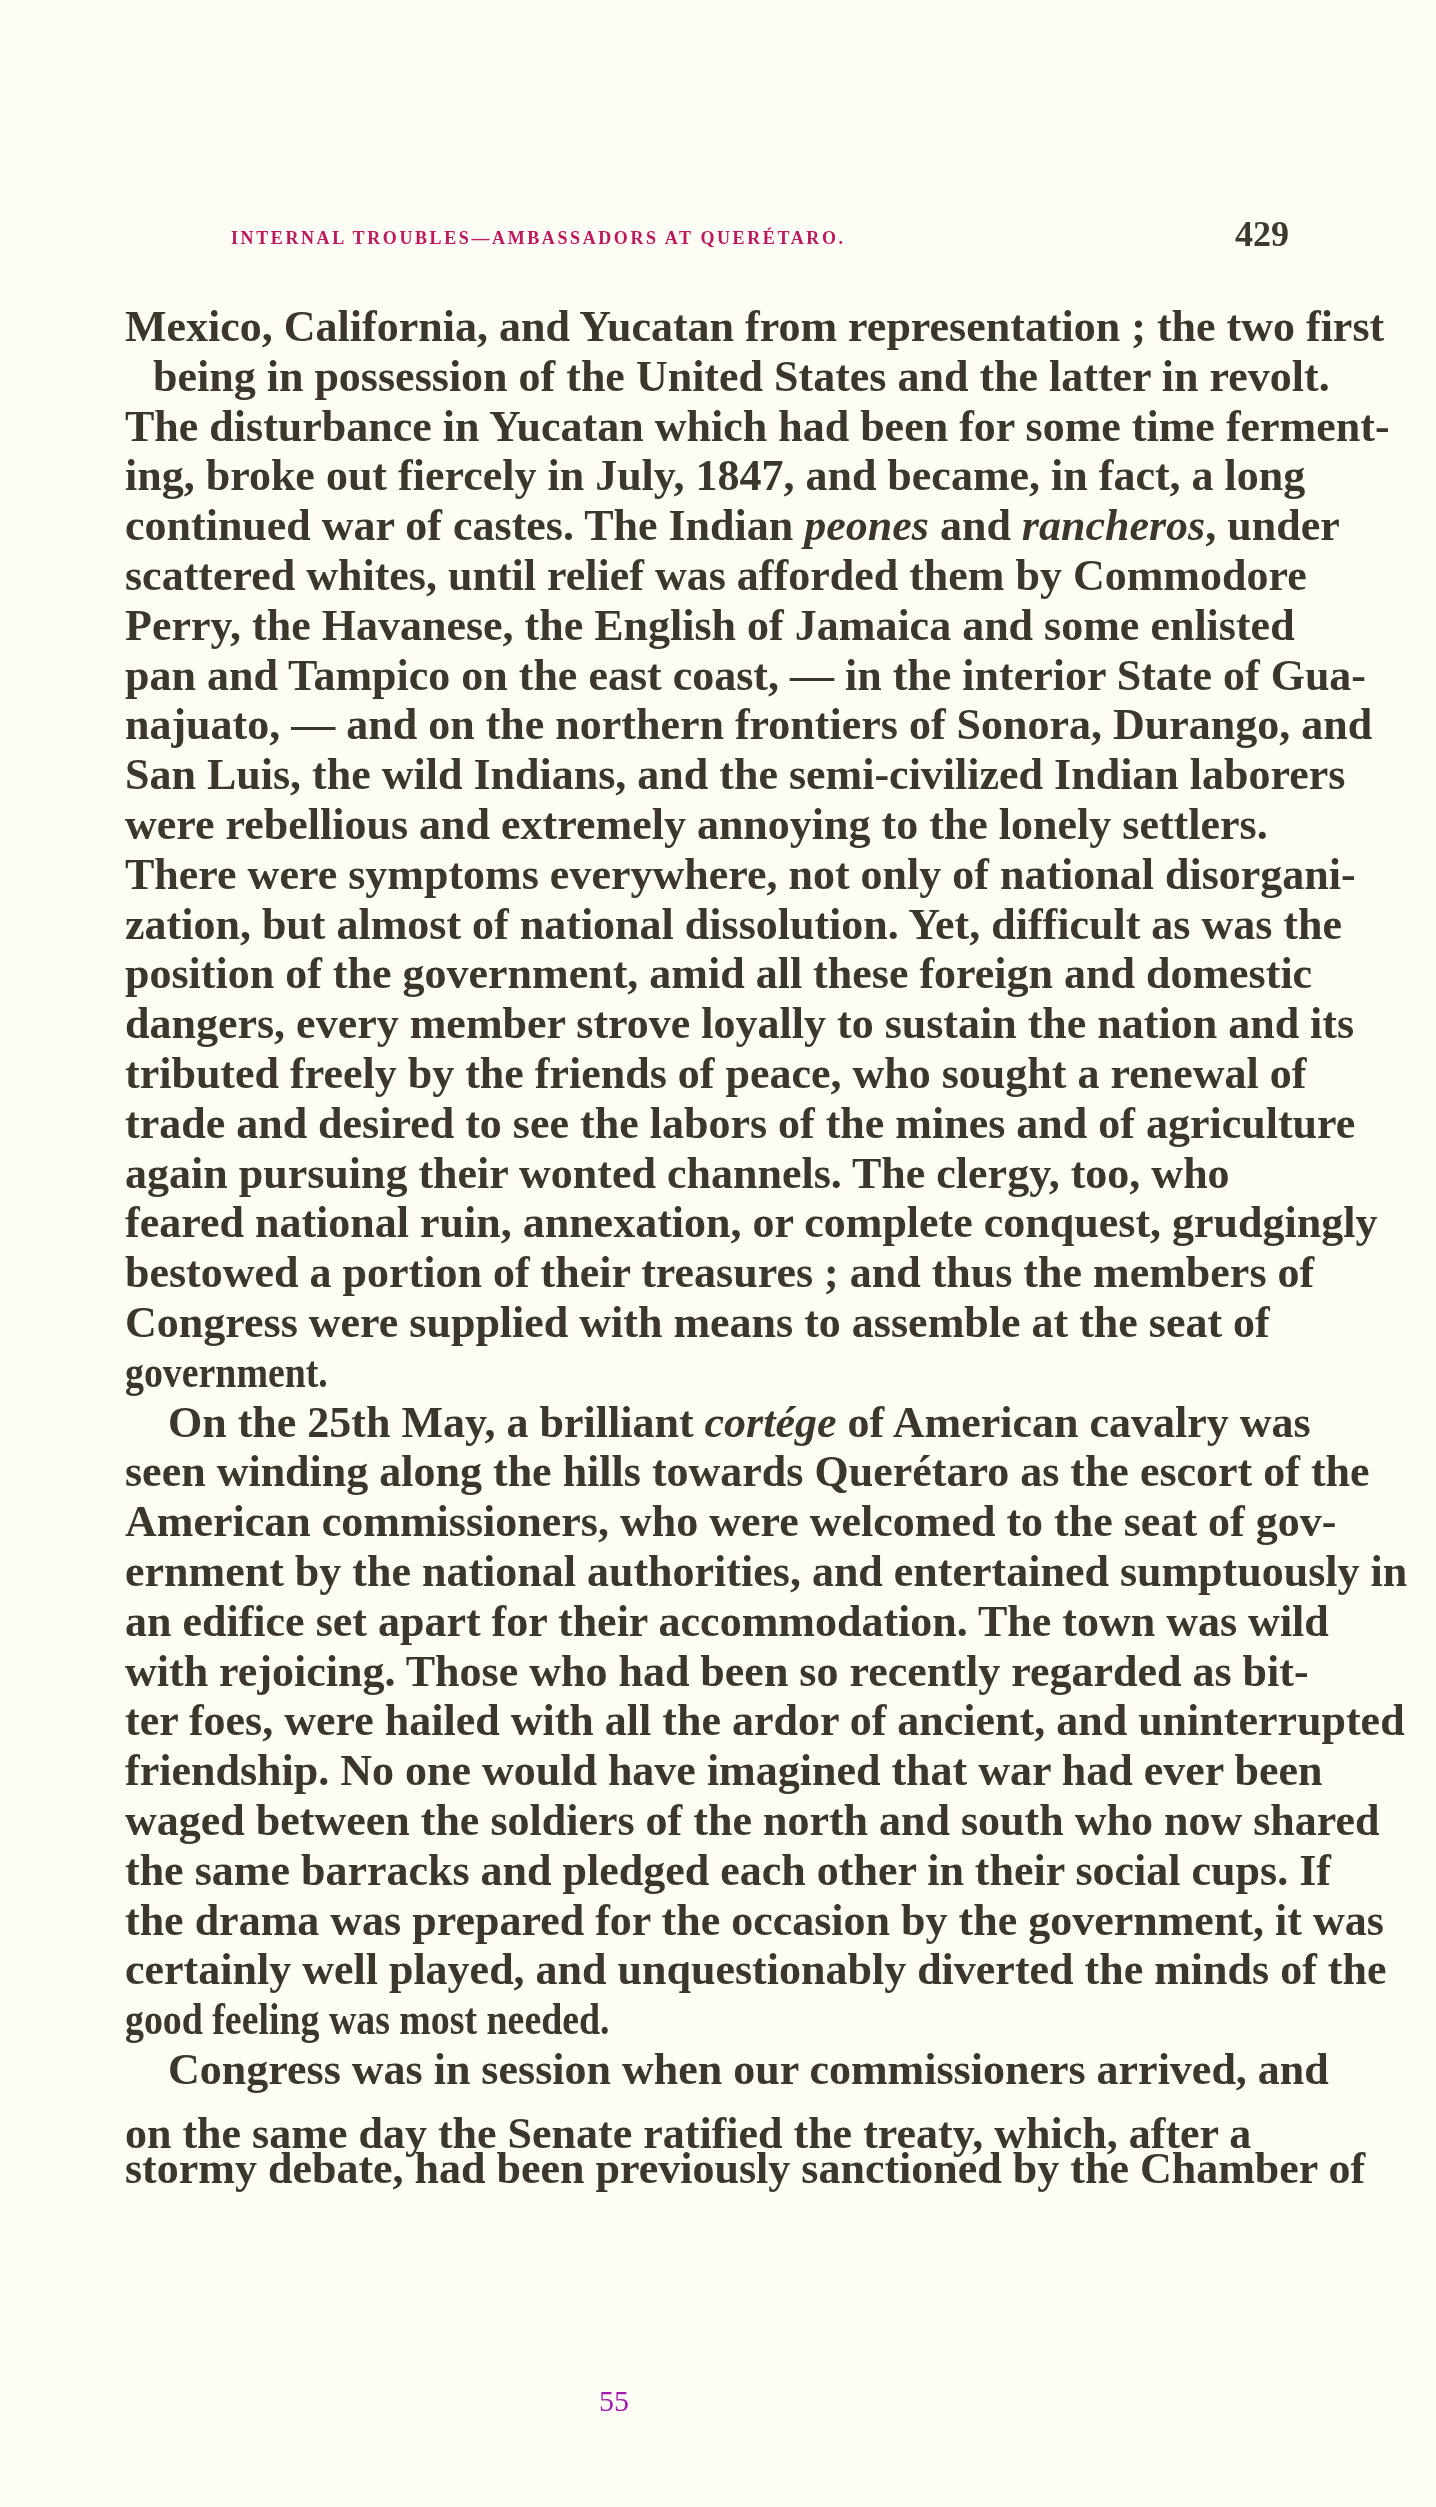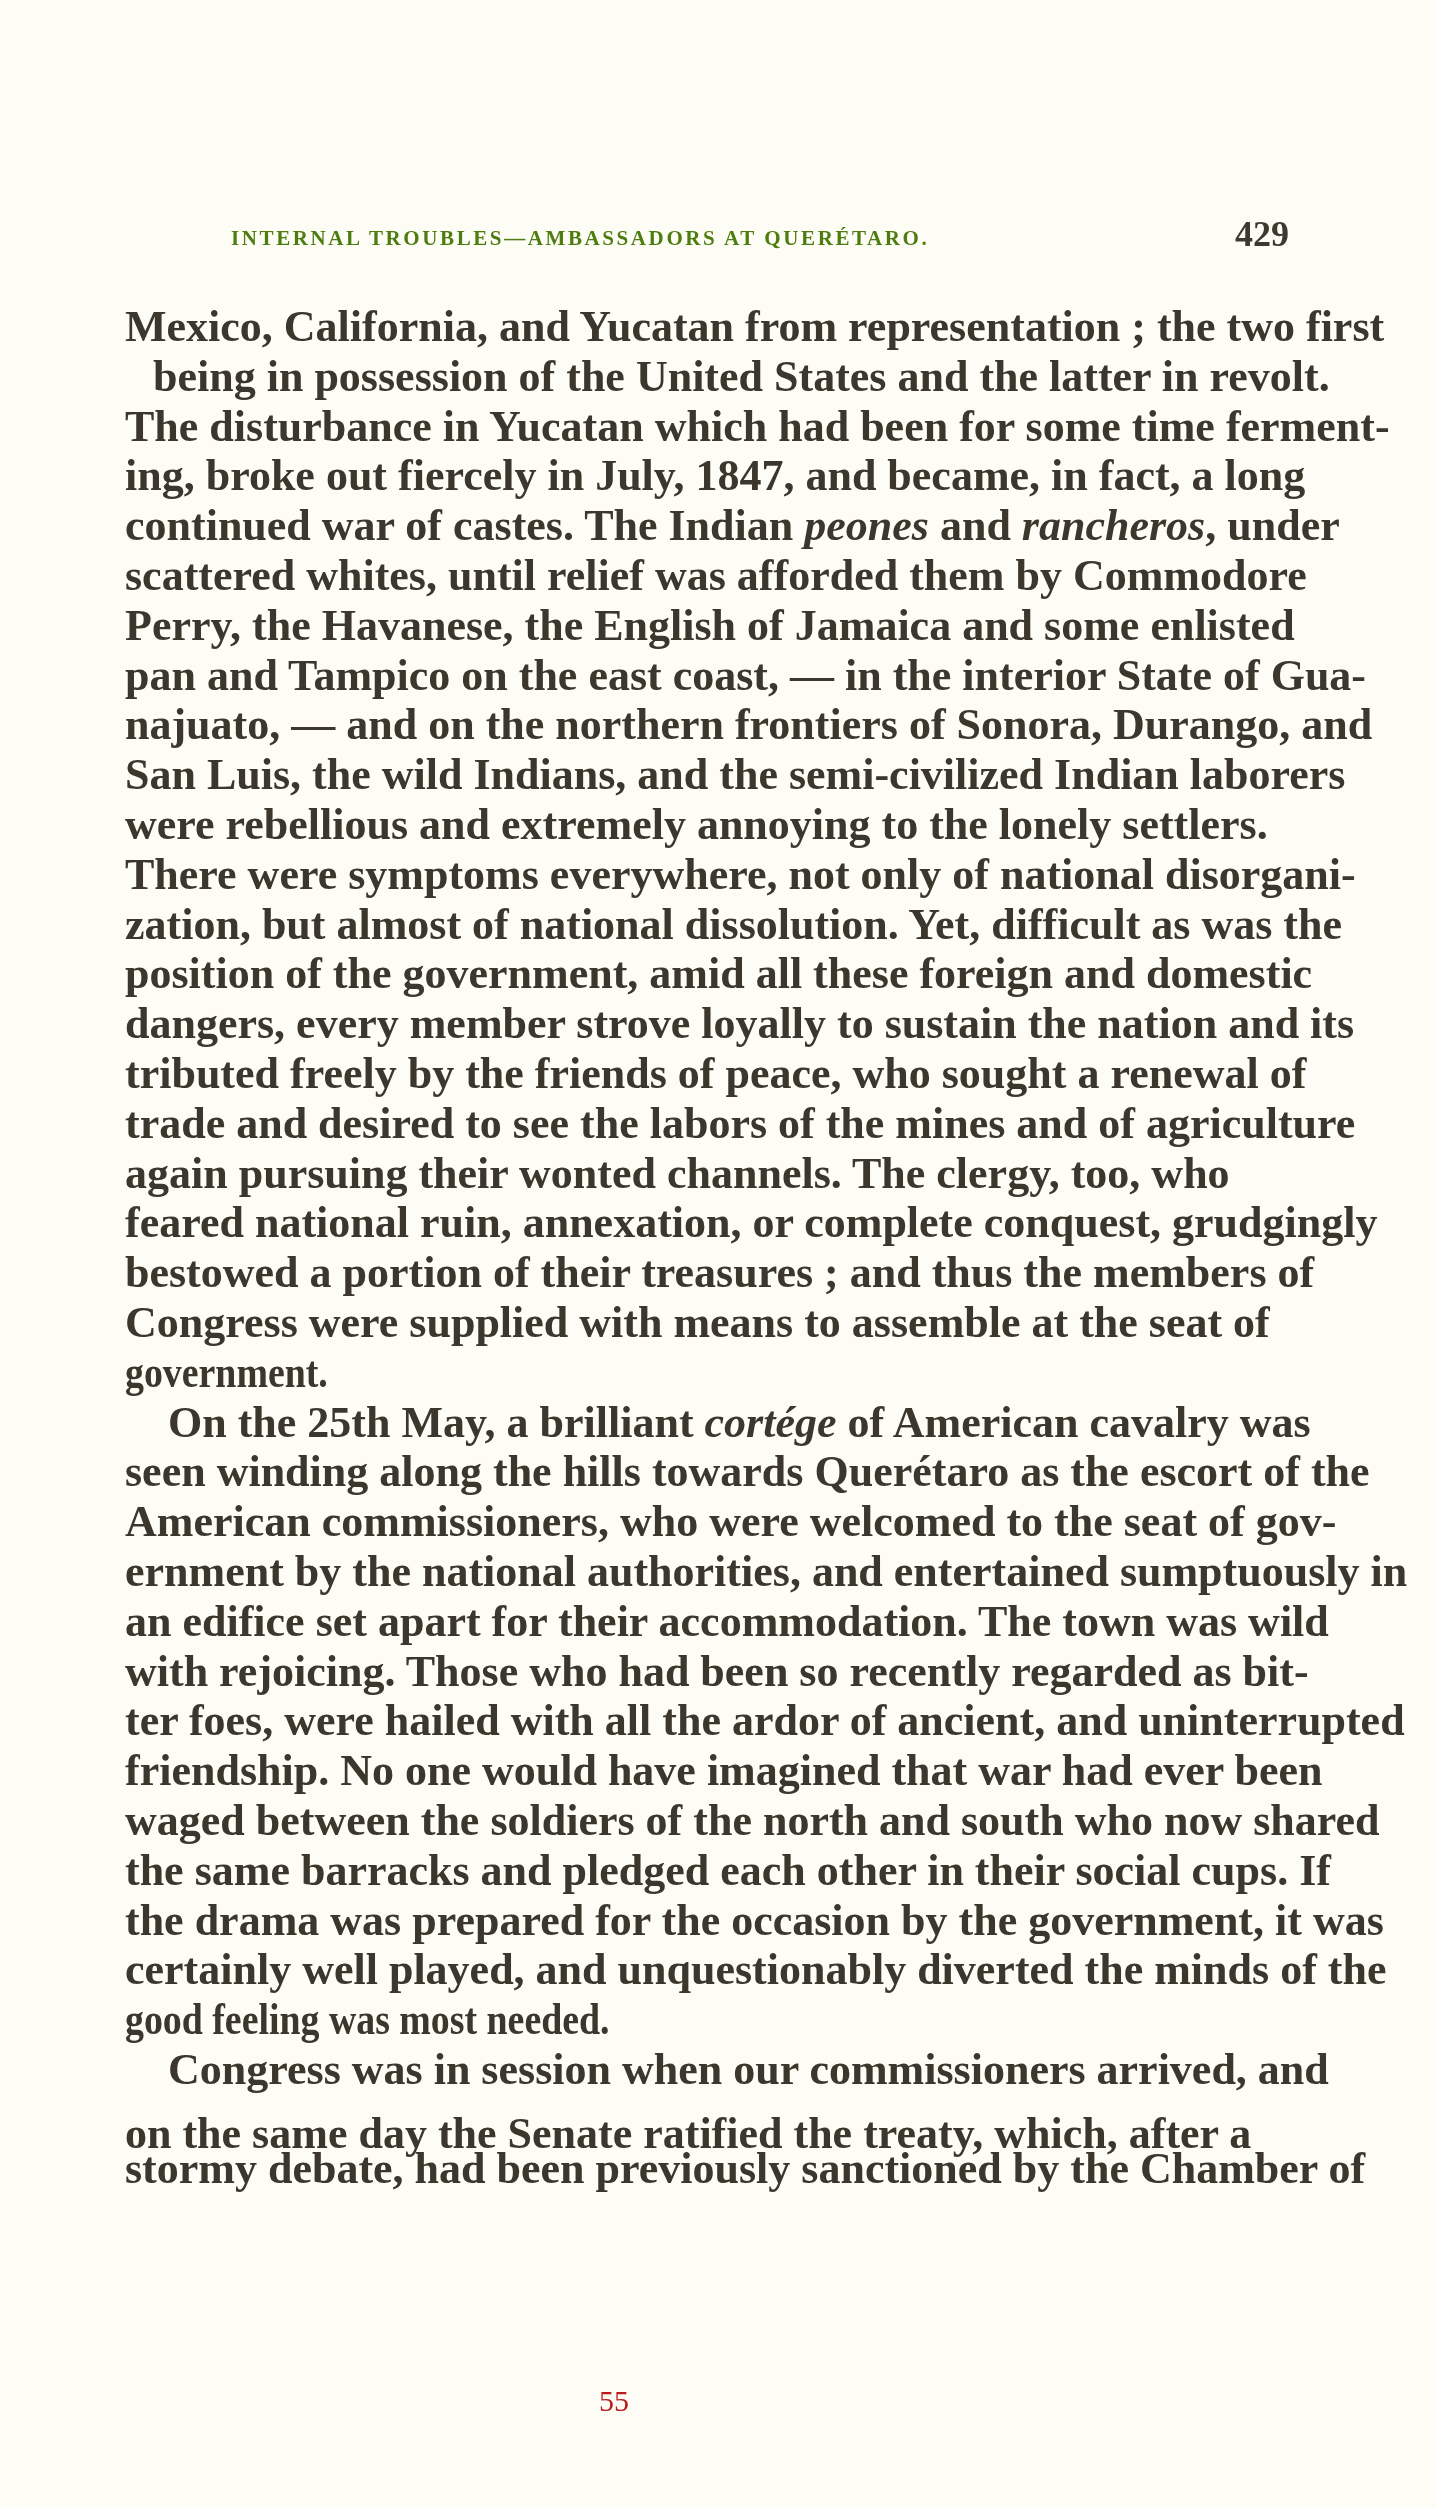--- a/index.html
+++ b/index.html
@@ -9,42 +9,42 @@
     font-family: "Liberation Serif", serif;
     color: #3b372c;
     position: relative;
   }
   .header {
     position: absolute; left: 231px; top: 220px; width: 1058px;
     height: 36px; line-height: 36px;
   }
   .running-title {
     position: absolute; left: 0; top: 0;
-    font-size: 21px; letter-spacing: 2.6px; font-weight: bold; color: #4d7c0f;
+    font-size: 18px; letter-spacing: 2.6px; font-weight: bold; color: #be185d;
   }
   .page-num {
     position: absolute; right: 0; top: -4px;
     font-size: 36px; font-weight: bold; color: #3d392e;
   }
   .body-text {
     position: absolute; left: 125px; top: 302px; width: 1164px;
   }
   .line {
     height: 49.8px; line-height: 49.8px;
     font-size: 44px; white-space: nowrap;
     text-align: justify; text-align-last: justify;
     transform-origin: left center;
     font-weight: bold;
   }
   .line.last { text-align-last: left; }
   .line.indent { padding-left: 43px; }
   .line i { font-style: italic; }
   .folio {
     position: absolute; left: 0; width: 1228px; top: 2384px;
-    text-align: center; font-size: 30px; color: #b91c1c;
+    text-align: center; font-size: 30px; color: #a21caf;
   }
 </style>
 </head>
 <body>
 
 <div class="header">
   <span class="running-title">INTERNAL TROUBLES—AMBASSADORS AT QUERÉTARO.</span>
   <span class="page-num">429</span>
 </div>
 

